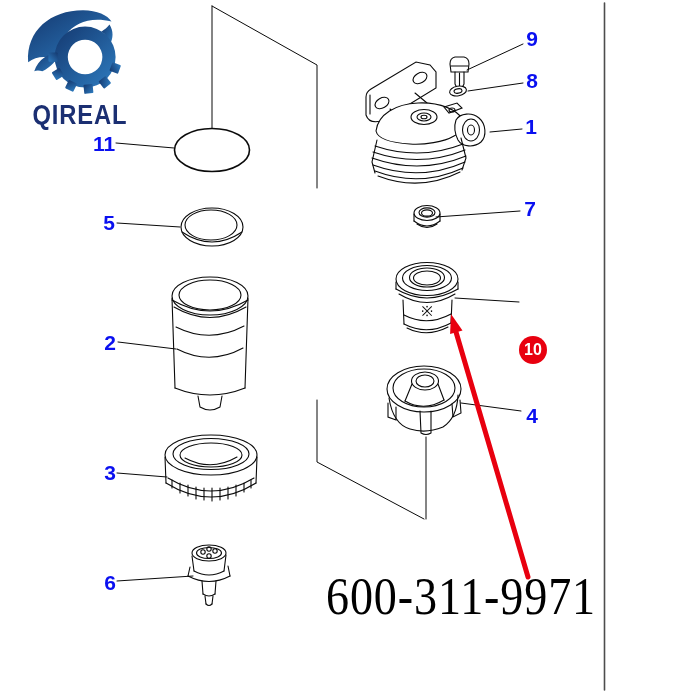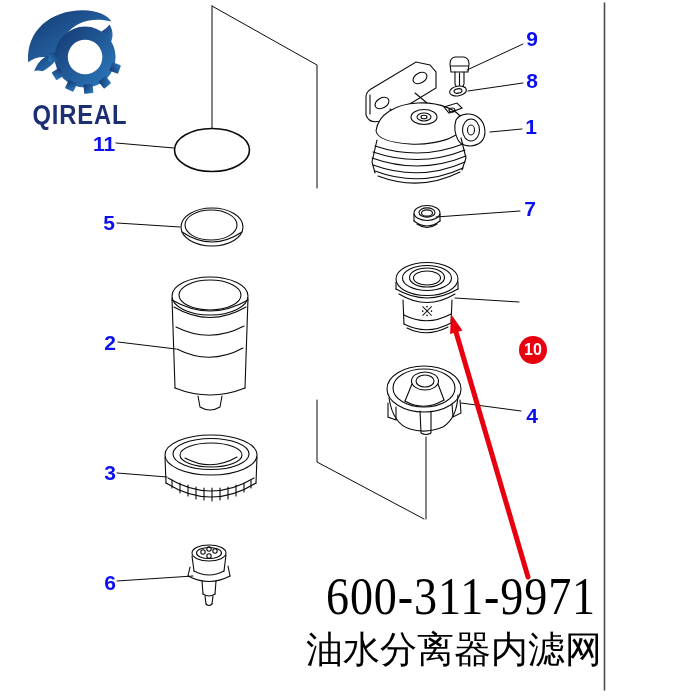--- a/index.html
+++ b/index.html
@@ -242,15 +242,14 @@
   <span class="callout c5">5</span>
   <span class="callout c2">2</span>
   <span class="callout c3">3</span>
   <span class="callout c6">6</span>
 
   <div class="badge10">
     <span>10</span>
   </div>
 
   <div class="pn">600-311-9971</div>
-  <div class="caption">油水分离器内滤网</div>
 
 </div>
 
 </body></html>

